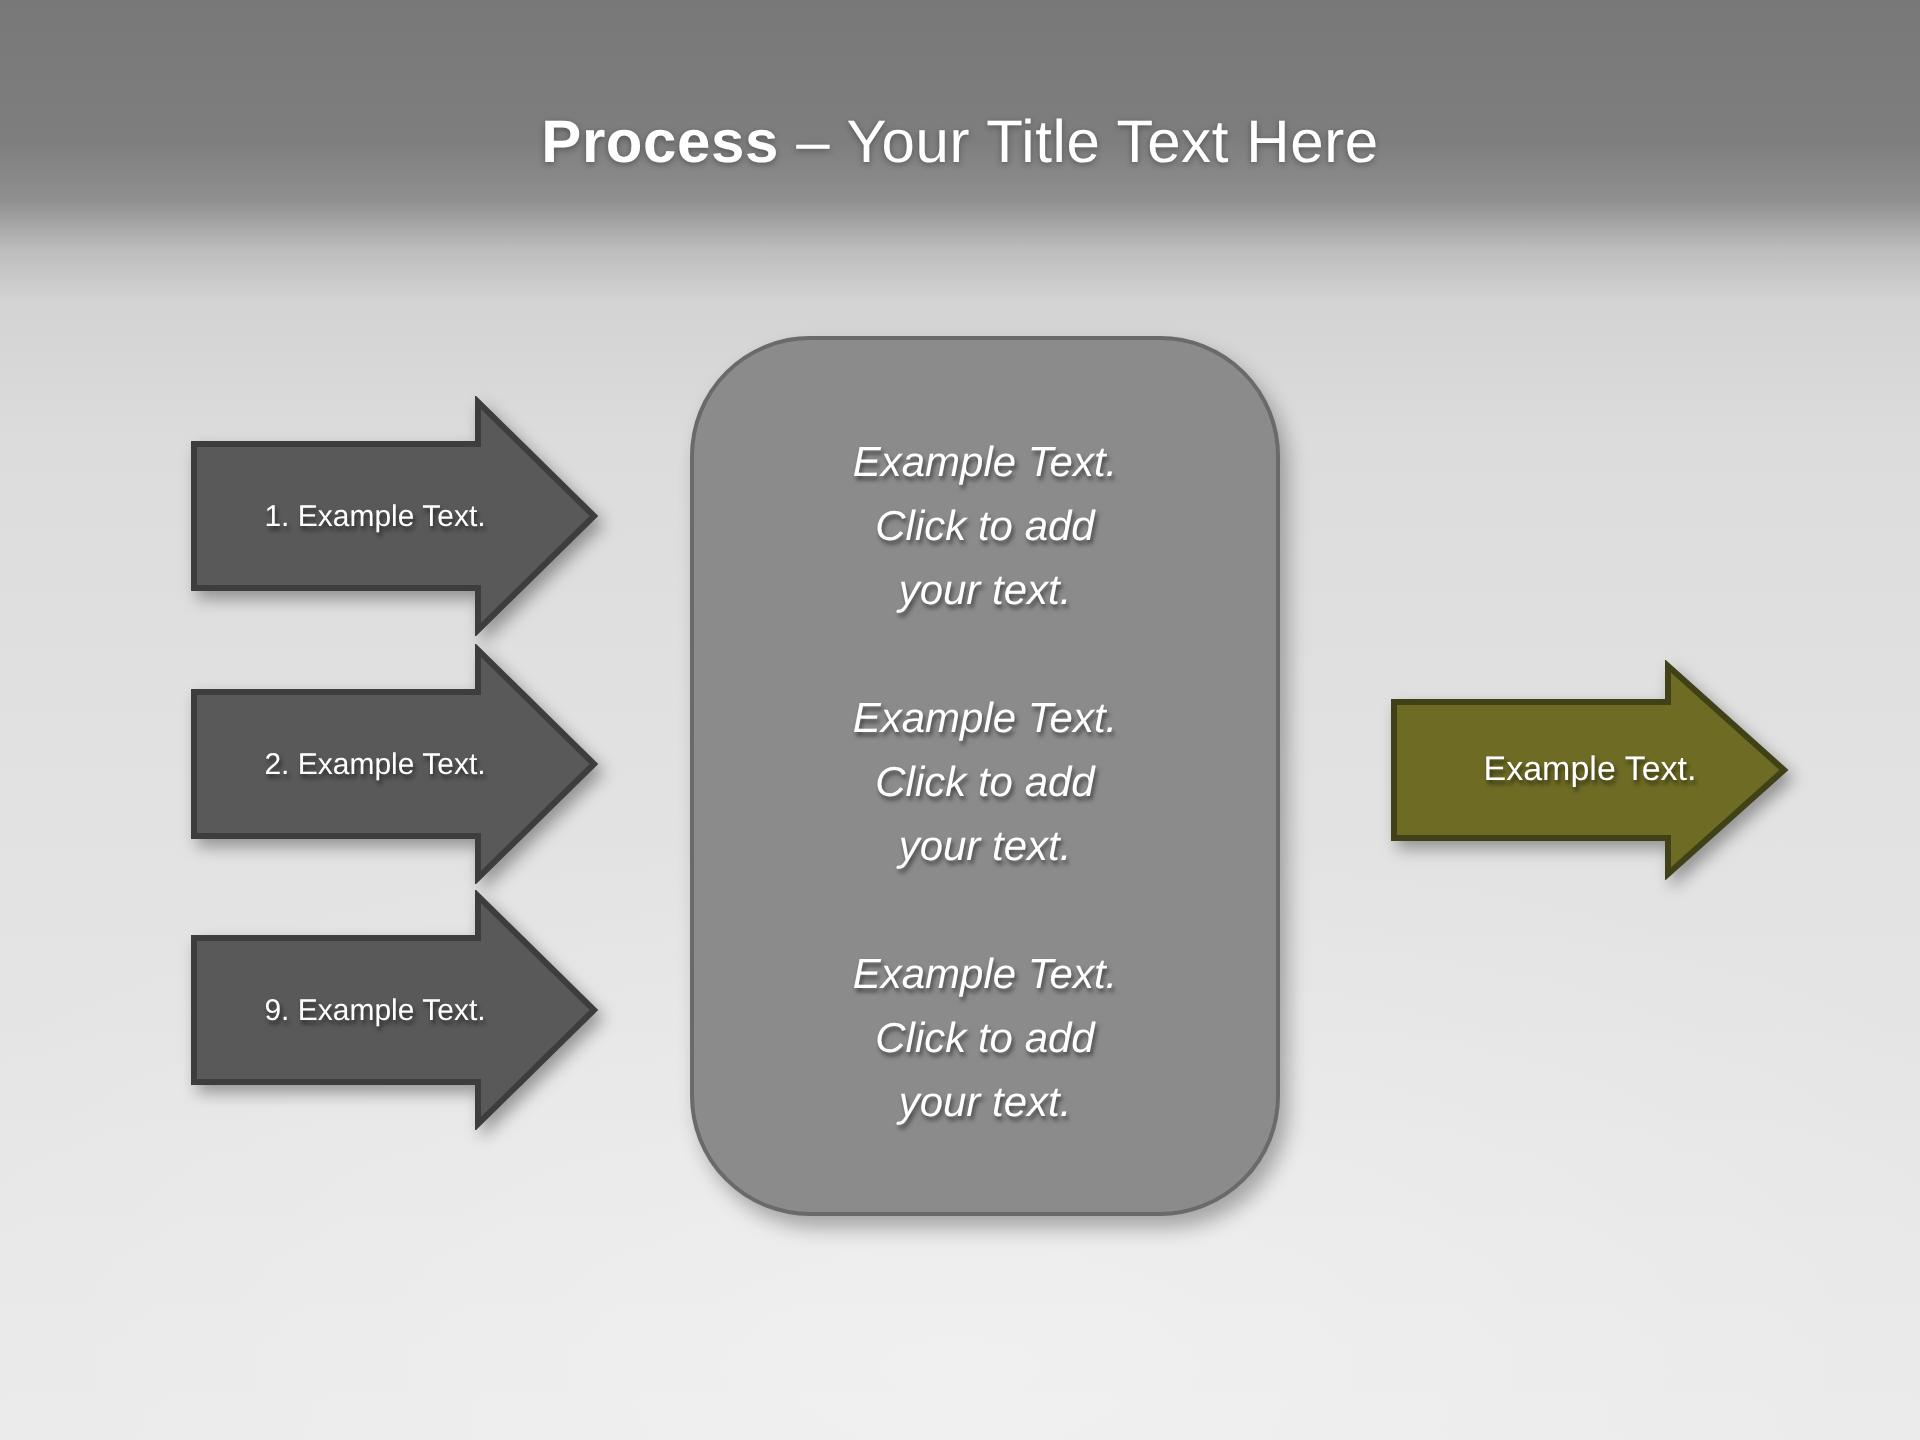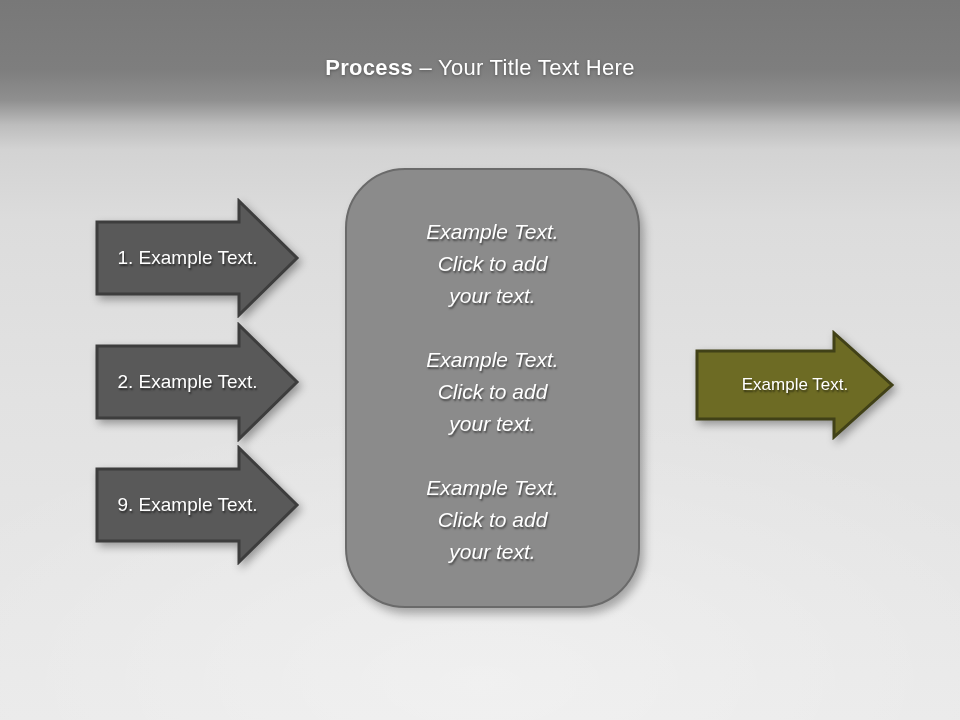--- a/index.html
+++ b/index.html
@@ -25,21 +25,21 @@
     position:relative;
   }
 
   
   .header{
     position:absolute; top:0; left:0; width:960px; height:130px;
     text-align:center;
   }
   .title{
     padding-top:55px;
-    font-size:22px;
+    font-size:30px;
     color:var(--text-white);
     letter-spacing:0.3px;
     text-shadow:0 1px 3px rgba(0,0,0,0.35);
     font-weight:normal;
   }
   .title-bold{font-weight:bold;}
   .title-rest{font-weight:normal;}
 
   
   .left-arrow{
@@ -52,21 +52,21 @@
   .left-arrow polygon{
     fill:var(--arrow-fill);
     stroke:var(--arrow-border);
     stroke-width:3;
   }
   .arrow-label{
     position:absolute; top:0; left:0;
     width:185px; height:120px;
     display:flex; align-items:center; justify-content:center;
     color:var(--text-white);
-    font-size:19px;
+    font-size:15px;
     text-shadow:1px 2px 2px rgba(0,0,0,0.55);
     pointer-events:none;
   }
   .pos-1{top:198px;}
   .pos-2{top:322px;padding-left:25px;}
   .pos-3{top:445px;}
 
   
   .center-box{
     position:absolute; left:345px; top:168px;

